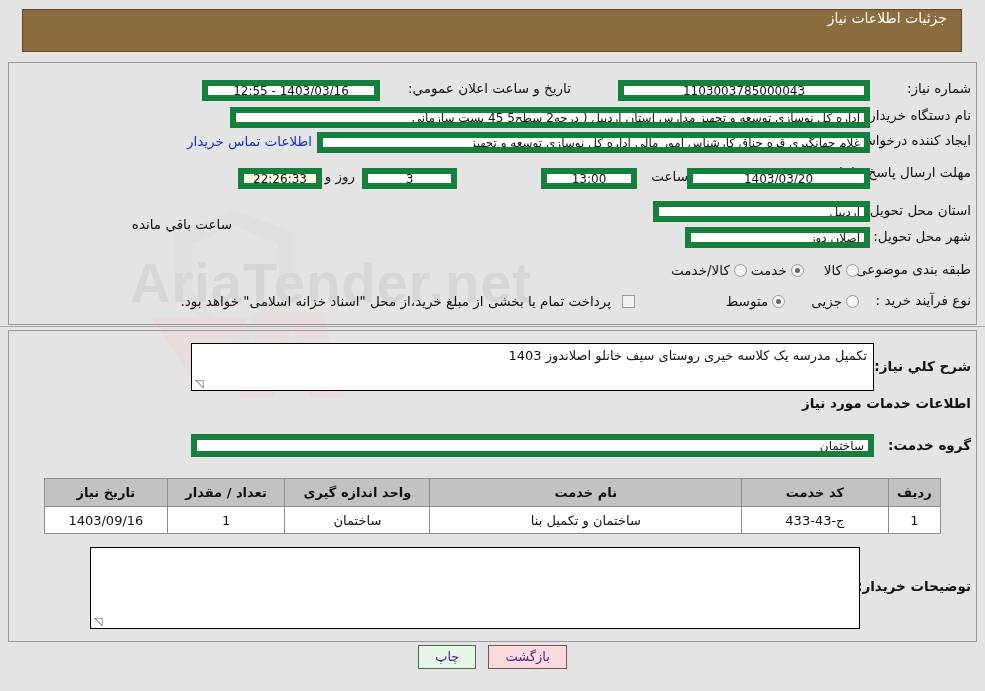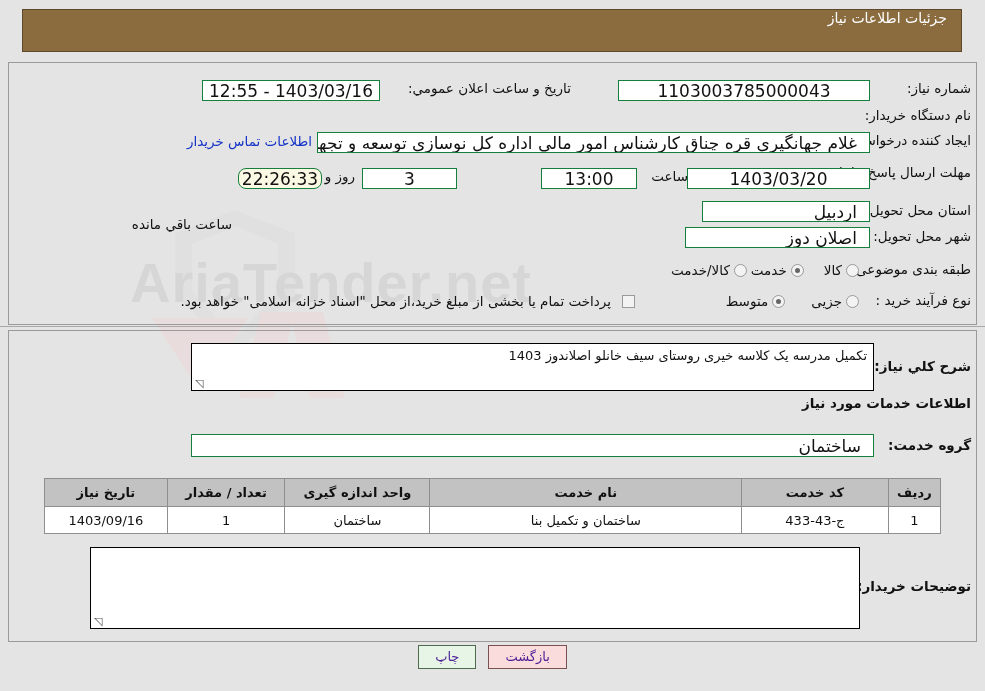--- a/index.html
+++ b/index.html
@@ -71,24 +71,24 @@
     border: 1px solid #9a9a9a; box-sizing: border-box; z-index: 2;
   }
 
   .row { position: absolute; display: flex; align-items: center; z-index: 4; }
   .lbl {
     font-size: 13.5px; color: #111; white-space: nowrap;
   }
   .lbl-b { font-weight: bold; }
 
   .fld {
-    border: 1px solid #15803d; background: #fff; box-sizing: border-box;
-    height: 21px; font-size: 17px; color: #111;
+    border: 6px solid #15803d; background: #fff; box-sizing: border-box;
+    height: 21px; font-size: 12px; color: #111;
     display: flex; align-items: center; overflow: hidden; white-space: nowrap;
-    padding: 0 12px;
+    padding: 0 4px;
   }
   .fld.center { justify-content: center; }
   .fld.rtlstart { justify-content: flex-start; }
   .fld.cream { background: #fbf8e3; }
 
   .link { color: #1432c8; font-size: 13.5px; white-space: nowrap; cursor: pointer; }
 
   
   .radio {
     width: 13px; height: 13px; border-radius: 50%;
@@ -175,20 +175,23 @@
   <div class="row" style="right:414px; top:80px;">
     <span class="lbl">تاریخ و ساعت اعلان عمومي:</span>
   </div>
   <div class="row" style="right:605px; top:80px;">
     <div class="fld center" style="width:178px;">1403/03/16 - 12:55</div>
   </div>
 
   <div class="row" style="right:14px; top:107px;">
     <span class="lbl">نام دستگاه خریدار:</span>
   </div>
+  <div class="row" style="right:115px; top:107px;">
+    <div class="fld rtlstart" style="width:640px;">اداره کل نوسازی   توسعه و تجهیز مدارس استان اردبیل ( درجه2  سطح5  45 پست سازمانی</div>
+  </div>
 
   <div class="row" style="right:14px; top:132px;">
     <span class="lbl">ایجاد کننده درخواست:</span>
   </div>
   <div class="row" style="right:115px; top:132px;">
     <div class="fld rtlstart" style="width:553px;">غلام جهانگیری قره چناق کارشناس امور مالی اداره کل نوسازی   توسعه و تجهیز</div>
   </div>
   <div class="row" style="right:673px; top:133px;">
     <span class="link">اطلاعات تماس خریدار</span>
   </div>
@@ -205,31 +208,31 @@
   <div class="row" style="right:348px; top:168px;">
     <div class="fld center" style="width:96px;">13:00</div>
   </div>
   <div class="row" style="right:528px; top:168px;">
     <div class="fld center" style="width:95px;">3</div>
   </div>
   <div class="row" style="right:630px; top:168px;">
     <span class="lbl">روز و</span>
   </div>
   <div class="row" style="right:663px; top:168px;">
-    <div class="fld cream center" style="width:84px;border-radius:8px;">22:26:33</div>
+    <div class="fld cream center" style="width:84px;">22:26:33</div>
   </div>
   <div class="row" style="right:753px; top:168px;margin-top:48px;">
     <span class="lbl">ساعت باقي مانده</span>
   </div>
 
   <div class="row" style="right:14px; top:202px;">
     <span class="lbl">استان محل تحویل:</span>
   </div>
   <div class="row" style="right:115px; top:201px;">
-    <div class="fld rtlstart" style="width:168px;">اردبیل</div>
+    <div class="fld rtlstart" style="width:217px;">اردبیل</div>
   </div>
 
   <div class="row" style="right:14px; top:228px;">
     <span class="lbl">شهر محل تحویل:</span>
   </div>
   <div class="row" style="right:115px; top:227px;">
     <div class="fld rtlstart" style="width:185px;">اصلان دوز</div>
   </div>
 
   <div class="row" style="right:14px; top:261px;">

